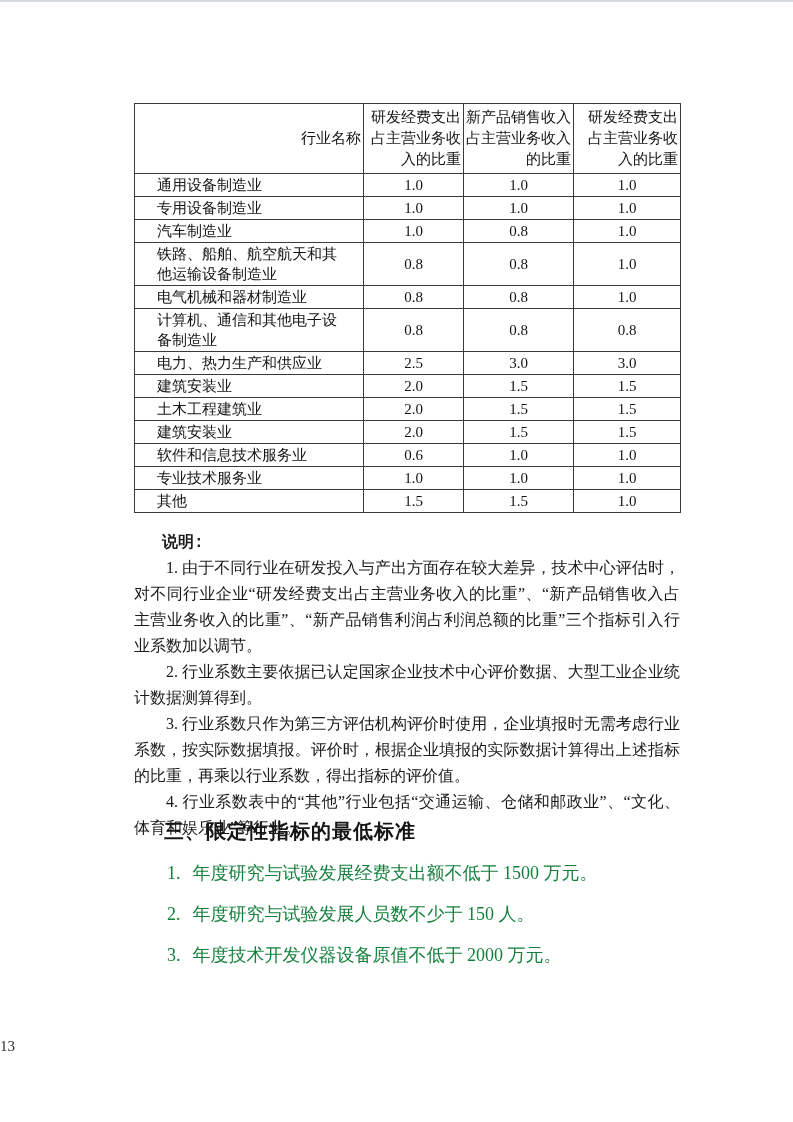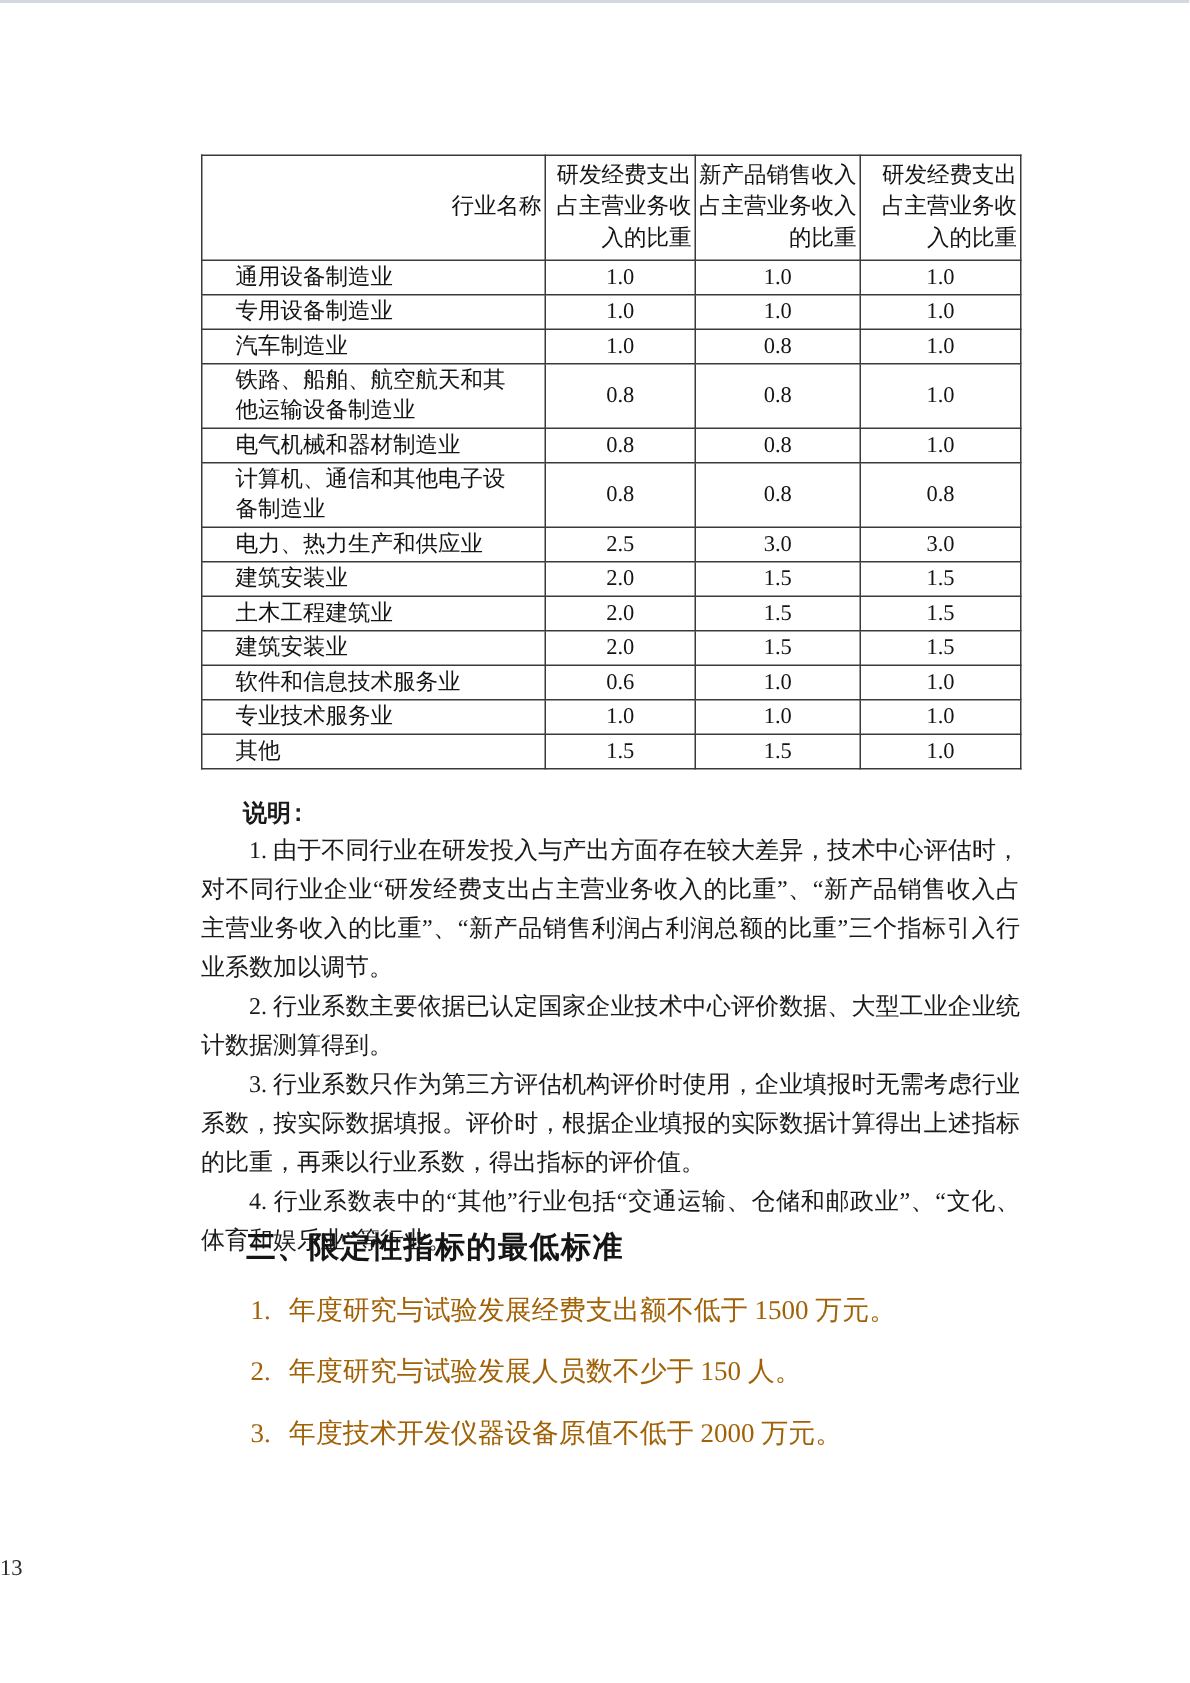--- a/index.html
+++ b/index.html
@@ -73,21 +73,21 @@
     color:#151515;
   }
   
   .std-list{
     position:absolute;left:167px;top:858px;width:510px;
   }
   .std-item{
     font-size:18px;
     line-height:26px;
     margin-bottom:15px;
-    color:#a16207;
+    color:#15803d;
   }
   .std-num{
     display:inline-block;
     margin-right:12px;
   }
   
   .page-number{
     position:absolute;left:0;right:0;top:1036px;
     text-align:left;
     font-size:15px;

